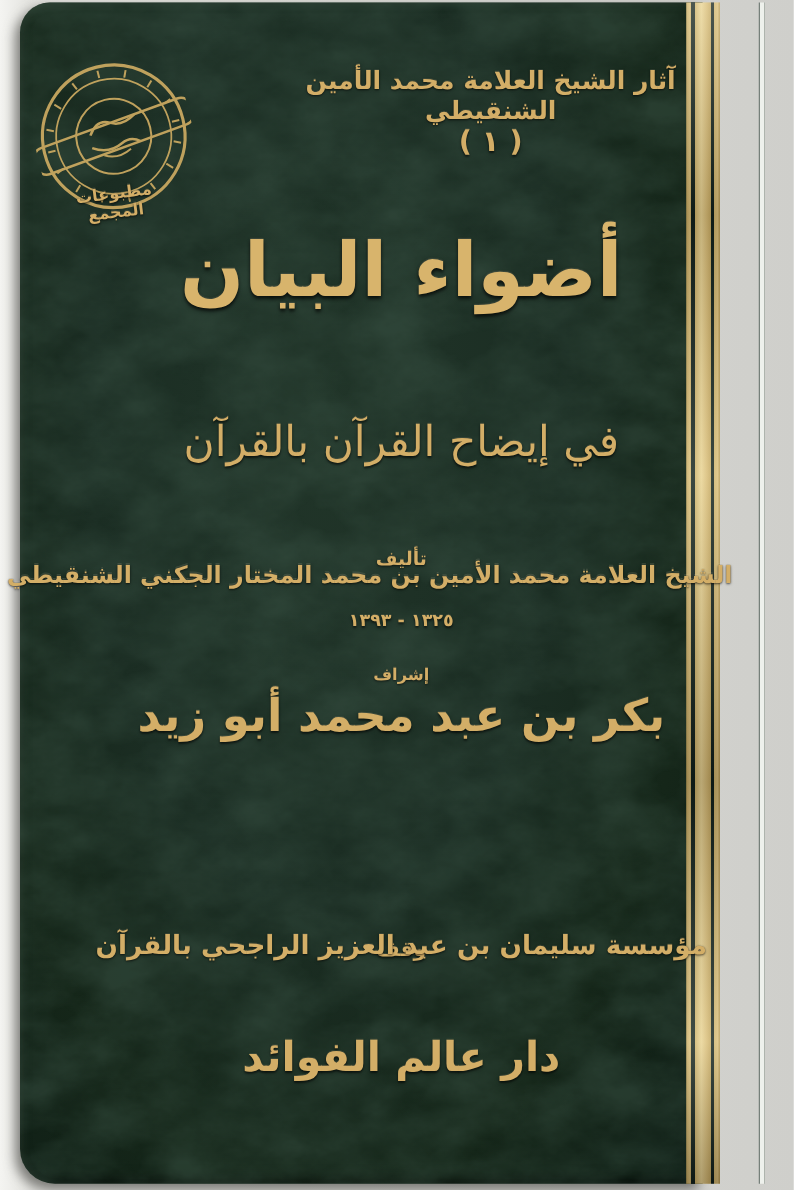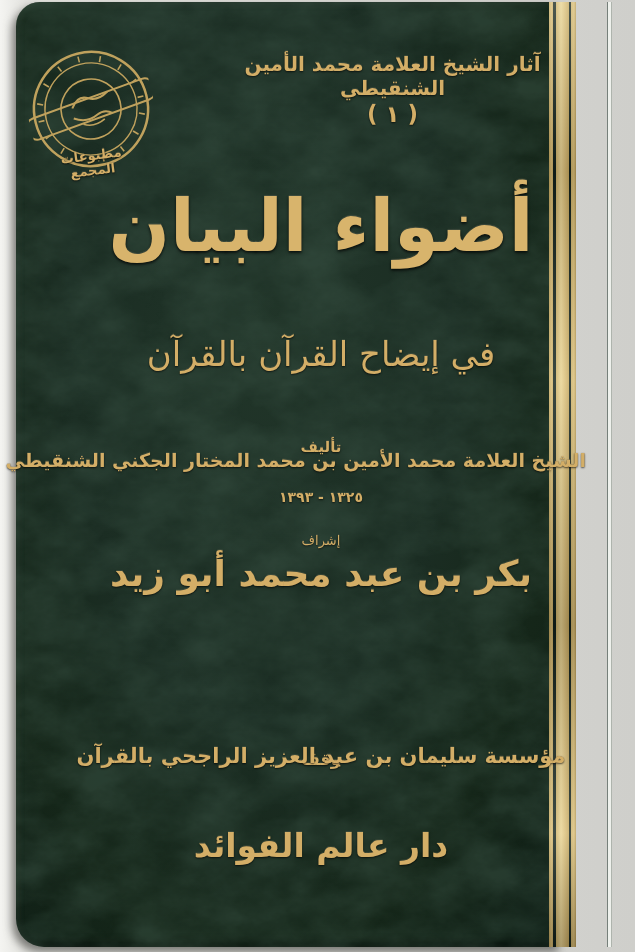--- a/index.html
+++ b/index.html
@@ -40,28 +40,28 @@
   
   .gold{
     color:#d3ae67;
     text-shadow:0 1px 2px rgba(0,0,0,.6),0 0 1px rgba(0,0,0,.4),0 -1px 0 rgba(255,240,200,.12);
   }
   .abs{position:absolute;text-align:center;direction:rtl;}
   .series-title{left:204px;top:50px;width:345px;font-size:20px;font-weight:bold;letter-spacing:.5px;}
   .volume-number{left:204px;top:99px;width:345px;font-size:23px;font-weight:bold;}
   .seal-caption{left:22px;top:146px;width:108px;font-size:13px;font-weight:bold;transform:rotate(-7deg);}
   .col{left:40px;width:530px;}
-  .book-title{top:172px;font-size:72px;font-weight:bold;line-height:1.45;white-space:nowrap;
+  .book-title{top:172px;font-size:60px;font-weight:bold;line-height:1.45;white-space:nowrap;
     color:#d8b46c;
     text-shadow:0 2px 3px rgba(0,0,0,.65),0 0 2px rgba(0,0,0,.4),0 -1px 1px rgba(255,240,200,.18);}
   .book-subtitle{top:332px;font-size:34px;font-weight:normal;white-space:nowrap;}
   .authorship-label{top:436px;font-size:15px;font-weight:bold;}
   .author-name{top:447px;font-size:19px;font-weight:bold;white-space:nowrap;}
   .author-dates{top:487px;font-size:14px;font-weight:bold;letter-spacing:2px;}
-  .supervision-label{top:531px;font-size:13px;font-weight:normal;}
+  .supervision-label{top:531px;font-size:13px;font-weight:bold;}
   .supervisor-name{top:551px;font-size:36px;font-weight:bold;white-space:nowrap;}
   .waqf-label{top:718px;font-size:16px;font-weight:bold;margin-top:30px;}
   .waqf-foundation{top:742px;font-size:21px;font-weight:bold;white-space:nowrap;}
   .publisher-name{top:824px;font-size:33px;font-weight:bold;white-space:nowrap;}
   .publisher-tagline{top:884px;font-size:13px;font-weight:bold;}
   .seal-wrap{position:absolute;left:12px;top:44px;width:126px;height:126px;transform:rotate(-14deg);}
 </style>
 </head>
 <body>
 

